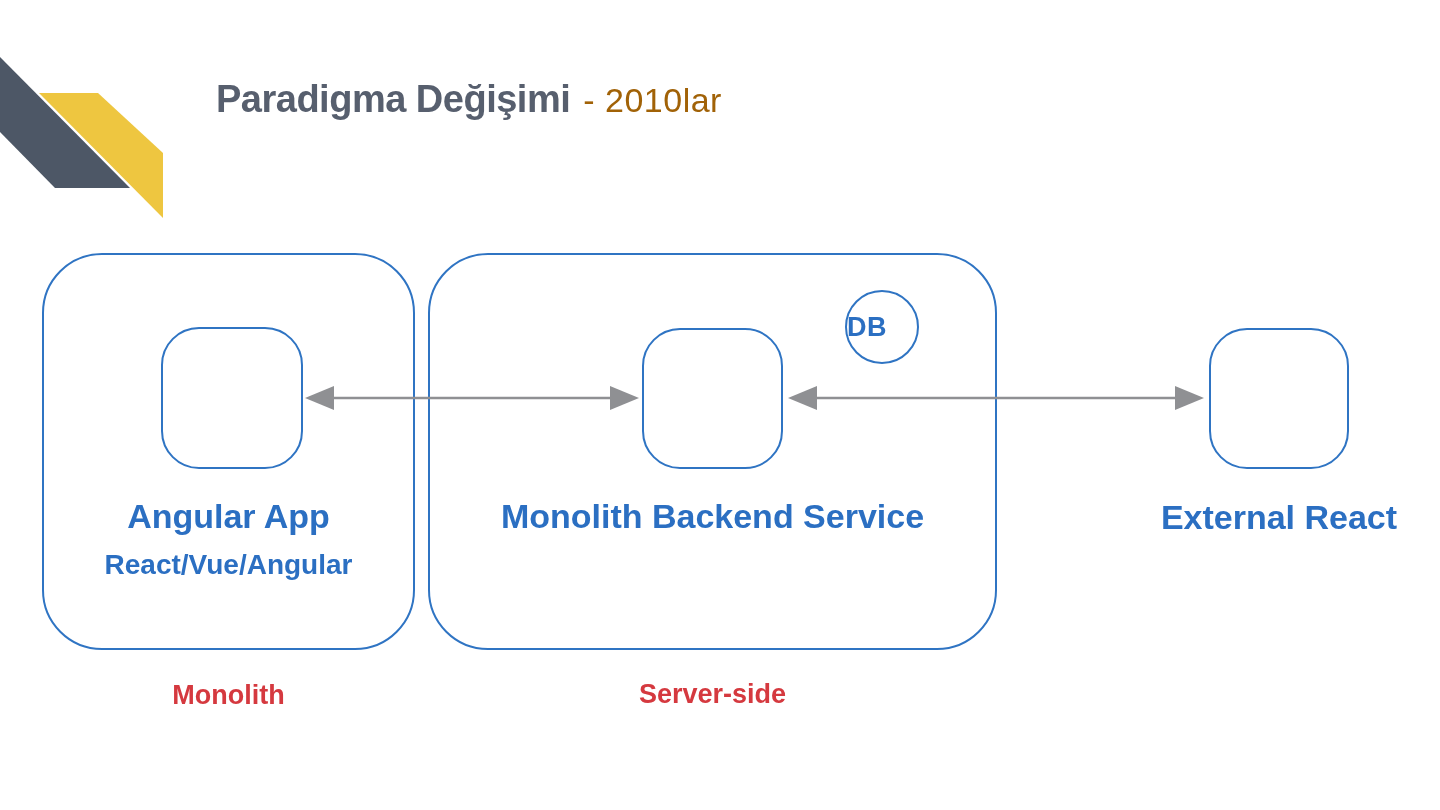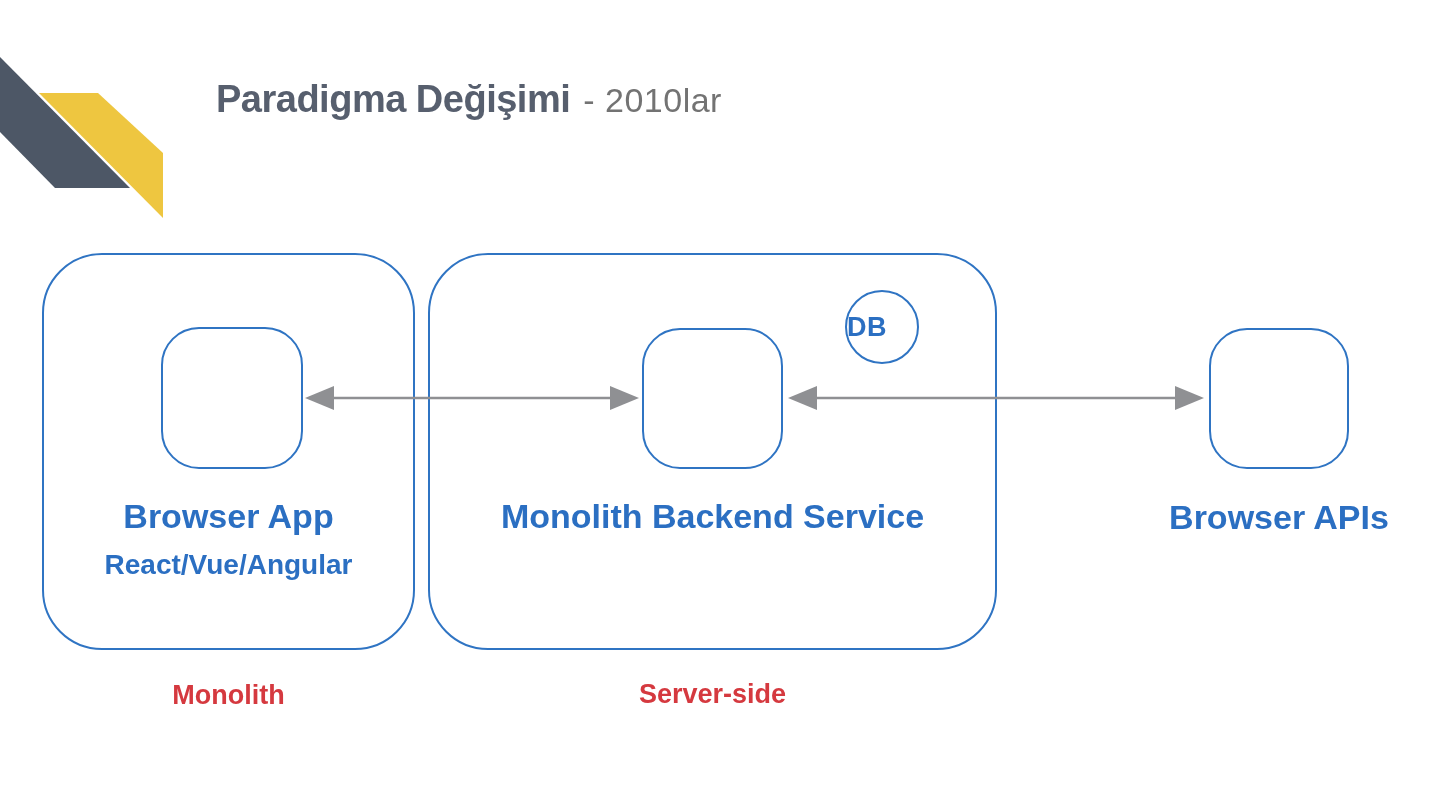--- a/index.html
+++ b/index.html
@@ -32,21 +32,21 @@
   .title-main {
     font-size:38px;
     font-weight:bold;
     letter-spacing:-0.5px;
     color:#575f6e;
   }
   .title-era {
     font-size:34px;
     font-weight:normal;
     letter-spacing:0.5px;
-    color:#737373;
+    color:#a16207;
   }
 
   
   .box { position:absolute; border:2px solid #2f74c3; background:transparent; }
   .big-box { border-radius:60px; }
   .chip { border-radius:38px; }
   .db-circle {
     position:absolute;
     left:845px; top:290px;
     width:74px; height:74px;
@@ -110,21 +110,21 @@
     <polygon points="3,15 32,3 32,27" fill="#8f9093"></polygon>
     <polygon points="337,15 308,3 308,27" fill="#8f9093"></polygon>
   </svg>
 
   <svg class="arrow-svg" style="left:785px; top:383px;" width="422" height="30" viewBox="0 0 422 30">
     <line x1="26" y1="15" x2="396" y2="15" stroke="#8f9093" stroke-width="2.5"></line>
     <polygon points="3,15 32,3 32,27" fill="#8f9093"></polygon>
     <polygon points="419,15 390,3 390,27" fill="#8f9093"></polygon>
   </svg>
 
-  <div class="blue-label" style="left:42px; top:497px; width:373px; font-size:34px;">Browser App</div>
+  <div class="blue-label" style="left:42px; top:497px; width:373px; font-size:34px;">Angular App</div>
   <div class="blue-label" style="left:428px; top:497px; width:569px; font-size:34px;">Monolith Backend Service</div>
   <div class="blue-label" style="left:42px; top:549px; width:373px; font-size:28px;">React/Vue/Angular</div>
-  <div class="blue-label" style="left:1129px; top:498px; width:300px; font-size:34px;">Browser APIs</div>
+  <div class="blue-label" style="left:1129px; top:498px; width:300px; font-size:34px;">External React</div>
 
   <div class="zone-label" style="left:42px; top:680px; width:373px;">Monolith</div>
   <div class="zone-label" style="left:428px; top:679px; width:569px;">Server-side</div>
 
 </div>
 
 </body></html>

